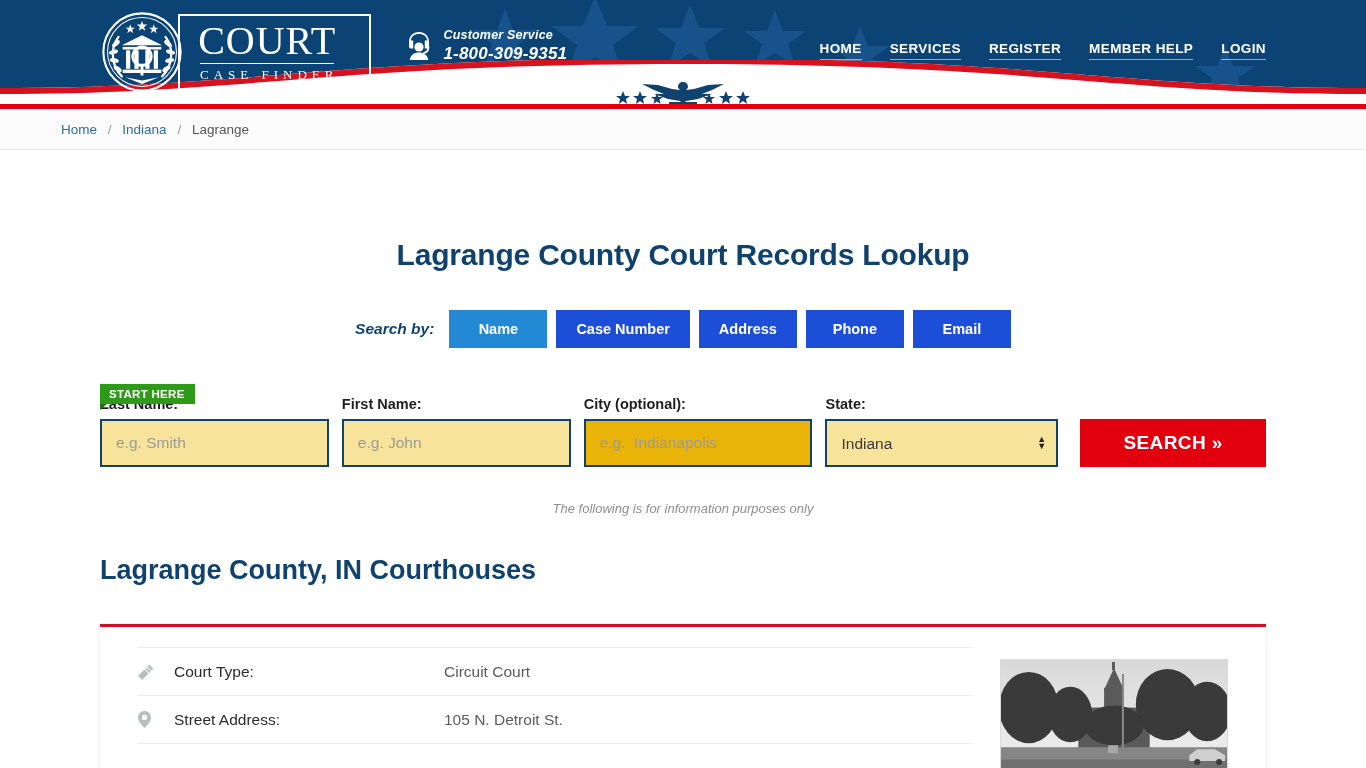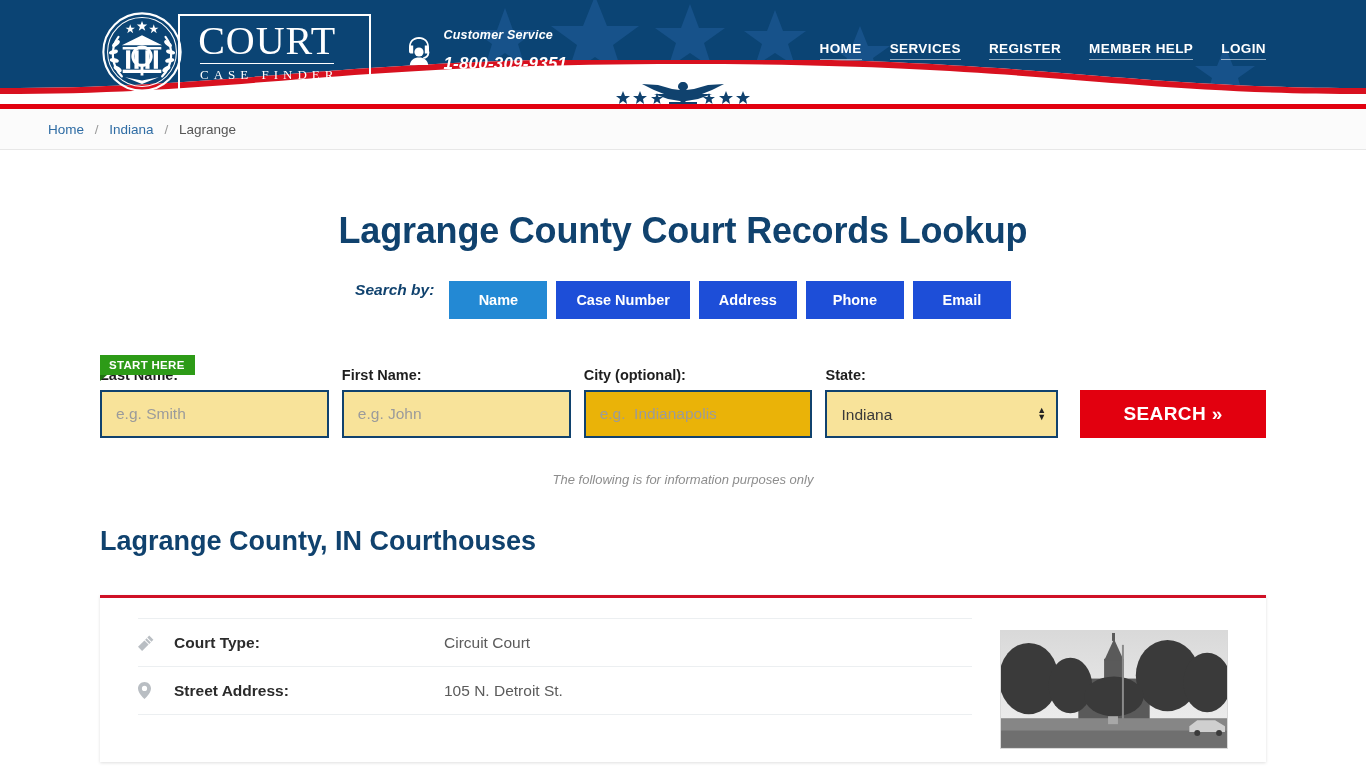--- a/index.html
+++ b/index.html
@@ -46,21 +46,21 @@
   .logo-sub {
     font-family:"Liberation Serif", serif;
     font-size:13px; letter-spacing:5px;
     padding-left:4px;
   }
 
   
   .cs { display:flex; align-items:center; margin:28px 0 0 34px; }
   .cs-txt { margin-left:10px; color:#fff; font-style:italic; }
   .cs-label { font-size:12.5px; font-weight:bold; letter-spacing:.2px; }
-  .cs-phone { font-size:17px; font-weight:bold; margin-top:12px; letter-spacing:.2px; }
+  .cs-phone { font-size:17px; font-weight:bold; margin-top:2px; letter-spacing:.2px; }
 
   
   .nav { margin-left:auto; margin-top:41px; display:flex; gap:28px; }
   .nav a {
     color:#ffffff; text-decoration:none;
     font-size:13.5px; font-weight:bold; letter-spacing:.4px;
     border-bottom:1px solid rgba(255,255,255,.55);
     padding-bottom:3px;
   }
 
@@ -69,43 +69,43 @@
   .eagle { position:absolute; left:50%; transform:translateX(-50%); bottom:-2px; z-index:4; }
 
   
   .red-strip { height:5px; background:#e2000f; }
 
   
   .crumb-bar {
     height:41px; background:#fbfbfb;
     border-bottom:1px solid #e7e7e7;
     display:flex; align-items:center;
-    padding:0 48px;
+    padding:0 61px;
   }
   .crumb { font-size:13.5px; color:#555; }
   .crumb a { color:#2e6ca4; text-decoration:none; }
   .crumb .sep { color:#9a9a9a; margin:0 7px; }
   .crumb .cur { color:#555; }
 
   
   .main { padding:0 100px; }
 
   h1.page-title {
     text-align:center;
     color:#10426e;
-    font-size:36px;
+    font-size:30px;
     font-weight:bold;
-    margin-top:60px;
+    margin-top:88px;
     letter-spacing:-.2px;
   }
 
   
   .searchby-row {
-    display:flex; justify-content:center;
-    margin-top:29px;
+    display:flex; align-items:center; justify-content:center;
+    margin-top:38px;
     gap:9px;
   }
   .searchby-label {
     font-size:15.5px; font-style:italic; font-weight:bold;
     color:#10426e; margin-right:6px;
   }
   .tab {
     background:#1d4ed8; color:#fff;
     font-size:14.5px; font-weight:bold;
     padding:11px 20px;
@@ -219,21 +219,21 @@
   .court-table { flex:1; }
   .crow {
     display:flex; align-items:center;
     height:48px;
     border-top:1px solid #eceff1;
   }
   .crow:first-child { border-top:1px solid #eceff1; }
   .crow .ic { width:36px; color:#b9bec3; display:flex; align-items:center; }
   .crow .k {
     width:270px;
-    font-size:15.5px; font-weight:bold; color:#2b2b2b;
+    font-size:15.5px; font-weight:normal; color:#2b2b2b;
   }
   .crow .v { font-size:15.5px; color:#5b5b5b; }
   .court-photo {
     width:228px; height:auto;
     margin-left:28px; margin-top:12px;
     border:1px solid #d9d9d9;
     align-self:flex-start;
   }
 </style>
 </head>

